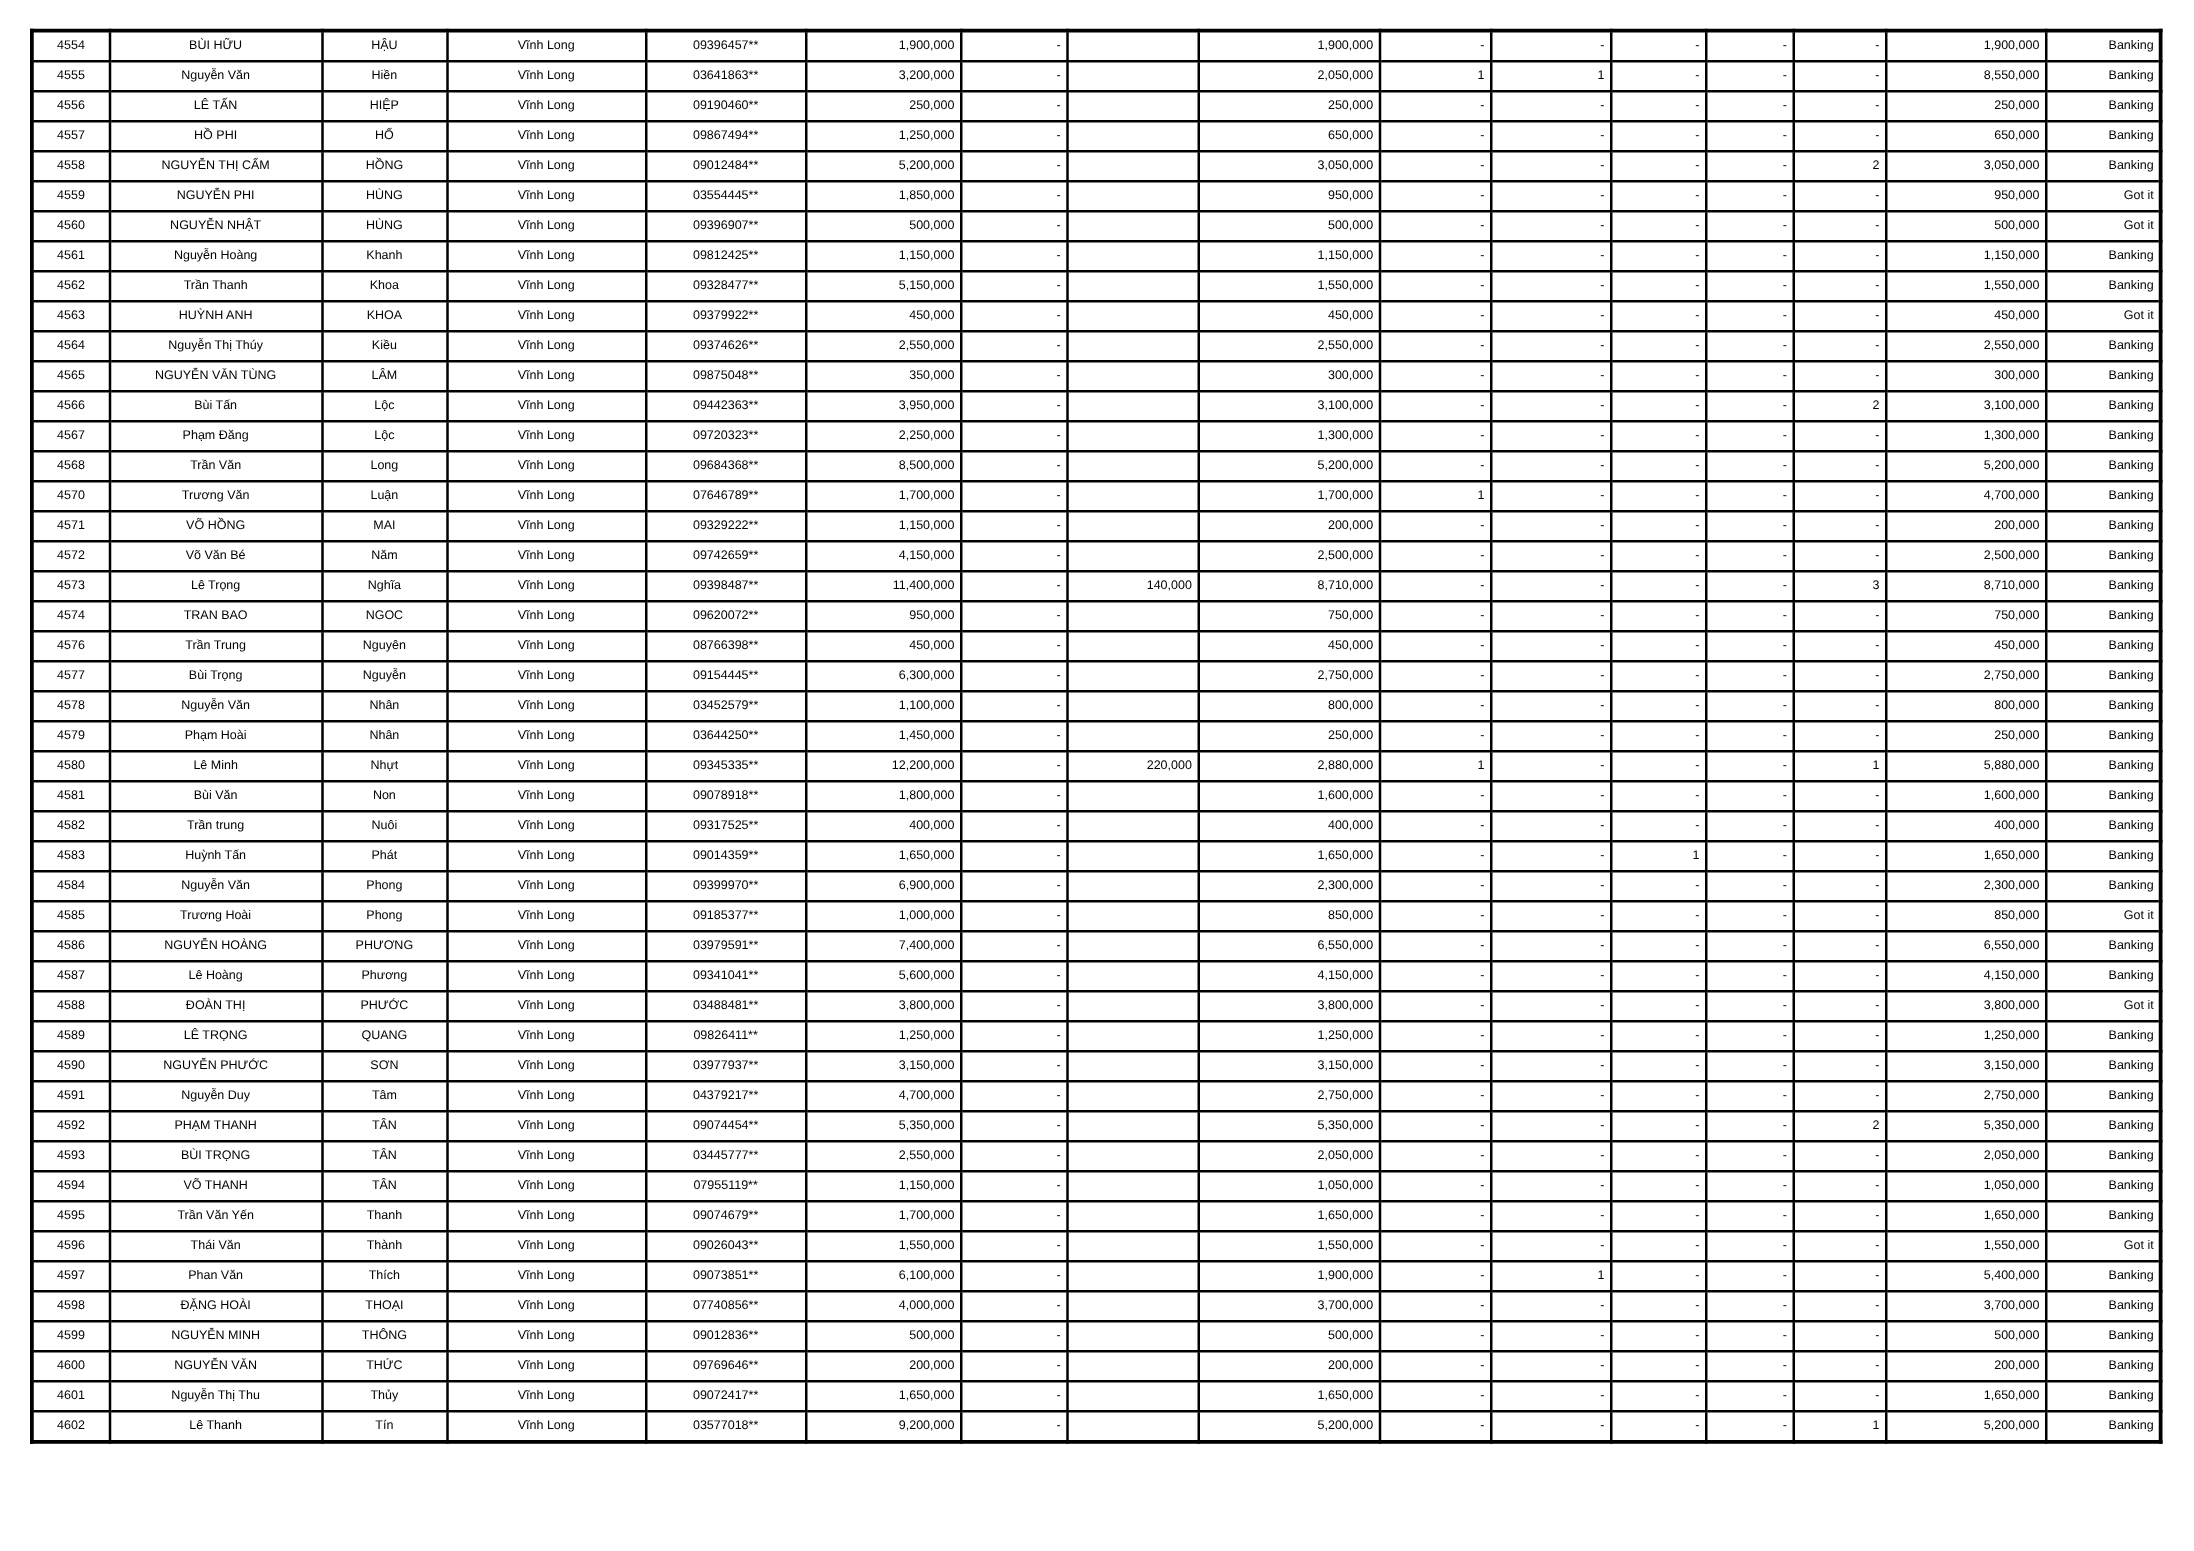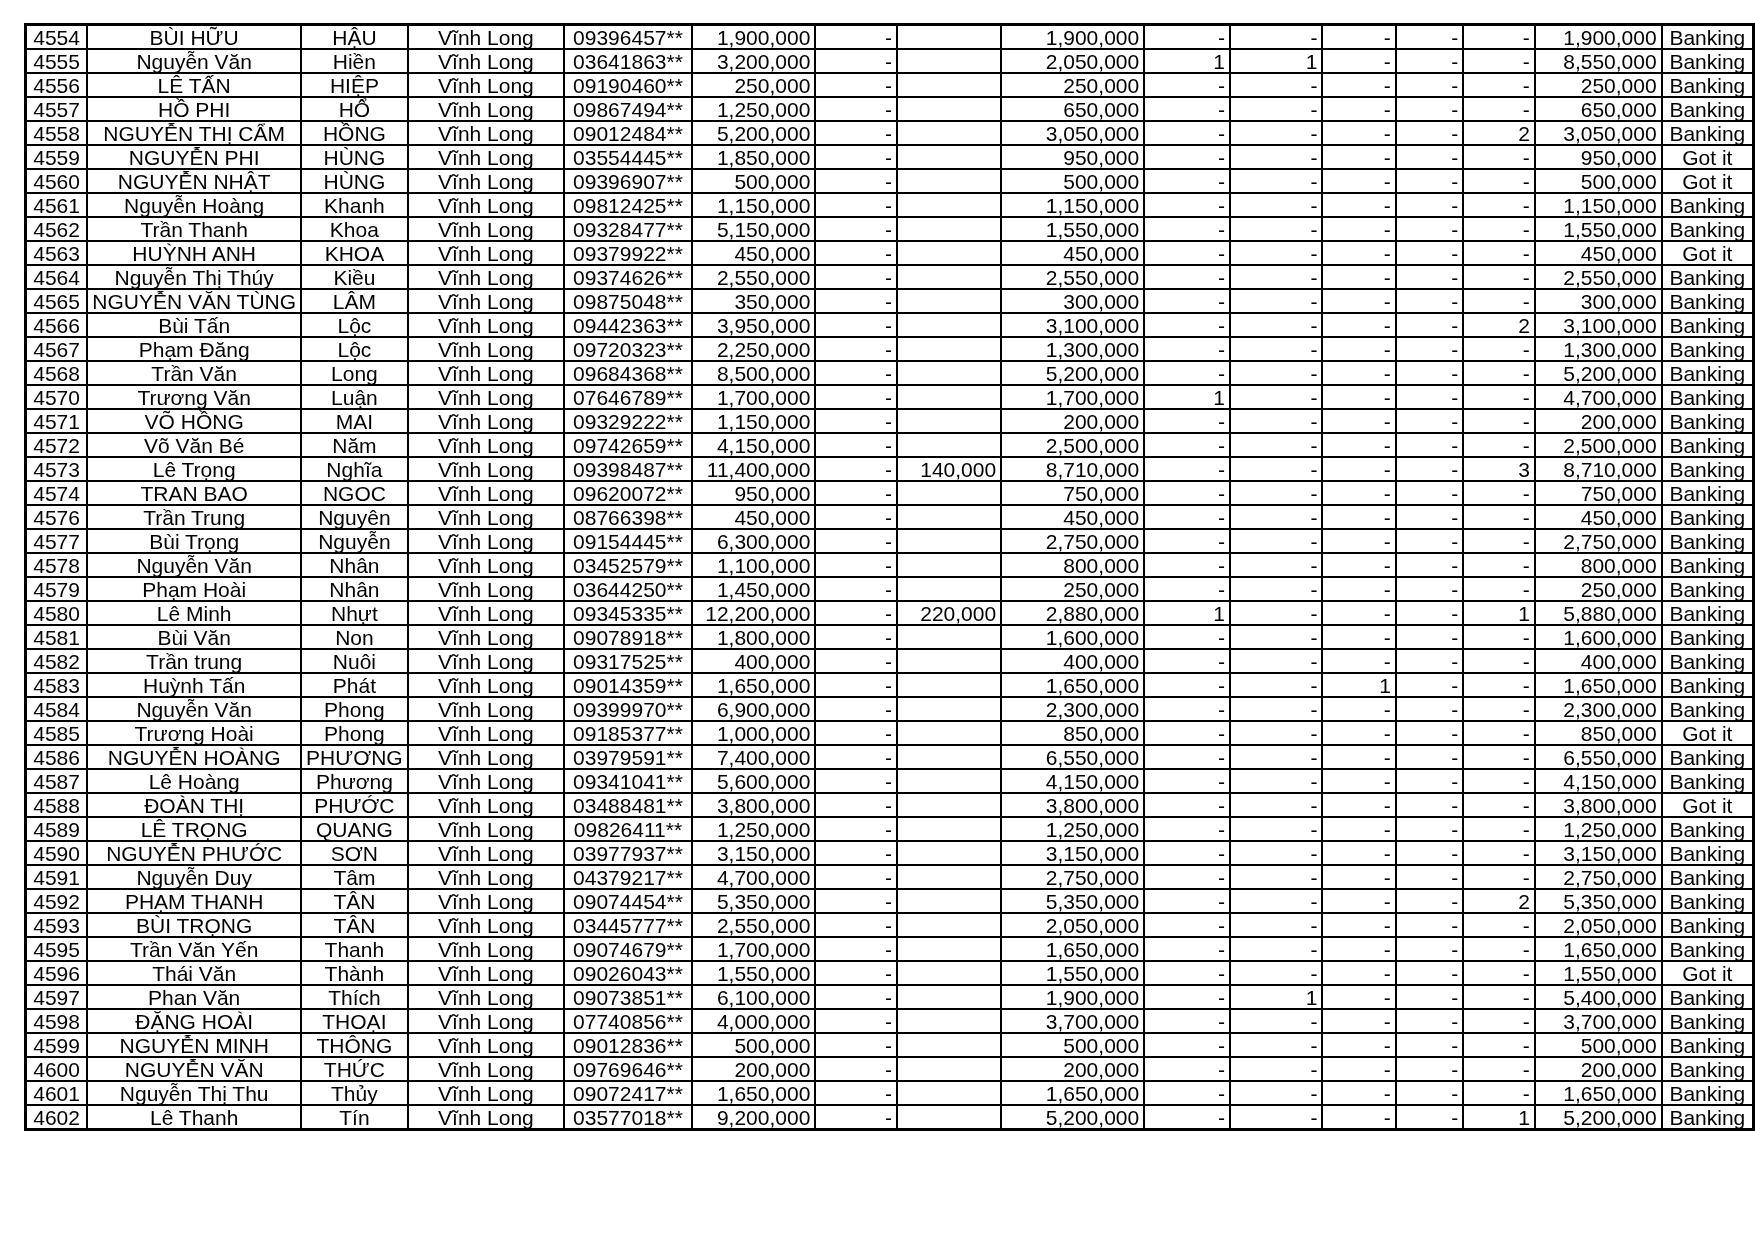--- a/index.html
+++ b/index.html
@@ -16,21 +16,21 @@
   }
   .sheet {
     position: absolute;
     left: 24px;
     top: 23px;
   }
   table.grid {
     border-collapse: collapse;
     table-layout: fixed;
     border: 3px solid #000;
-    font-size: 21px;
+    font-size: 10px;
     line-height: 1;
   }
   table.grid td {
     border: 2px solid #000;
     height: 22px;
     padding: 0 4px;
     white-space: nowrap;
     overflow: hidden;
     vertical-align: middle;
   }
@@ -48,21 +48,21 @@
   col.c-count-2     { width: 96px; }
   col.c-count-3     { width: 76px; }
   col.c-count-4     { width: 70px; }
   col.c-count-5     { width: 74px; }
   col.c-amount-3    { width: 128px; }
   col.c-status      { width: 92px; }
 
   td.al-c { text-align: center; }
   td.al-r { text-align: right; padding-right: 9px; }
   td.al-rd{ text-align: right; padding-right: 18px; }
-  td.al-l { text-align: center;  padding-left: 7px; }
+  td.al-l { text-align: right;  padding-left: 7px; }
 </style>
 </head>
 <body>
 
 <div class="sheet">
   <table class="grid">
     <colgroup>
         <col class="c-id">
         <col class="c-first-name">
         <col class="c-last-name">
@@ -759,20 +759,38 @@
           <td class="al-r">2,050,000</td>
           <td class="al-rd">-</td>
           <td class="al-rd">-</td>
           <td class="al-rd">-</td>
           <td class="al-rd">-</td>
           <td class="al-rd">-</td>
           <td class="al-r">2,050,000</td>
           <td class="al-l">Banking</td>
         </tr>
         <tr>
+          <td class="al-c">4594</td>
+          <td class="al-c">VÕ THANH</td>
+          <td class="al-c">TÂN</td>
+          <td class="al-c">Vĩnh Long</td>
+          <td class="al-c">07955119**</td>
+          <td class="al-r">1,150,000</td>
+          <td class="al-rd">-</td>
+          <td class="al-r"></td>
+          <td class="al-r">1,050,000</td>
+          <td class="al-rd">-</td>
+          <td class="al-rd">-</td>
+          <td class="al-rd">-</td>
+          <td class="al-rd">-</td>
+          <td class="al-rd">-</td>
+          <td class="al-r">1,050,000</td>
+          <td class="al-l">Banking</td>
+        </tr>
+        <tr>
           <td class="al-c">4595</td>
           <td class="al-c">Trần Văn Yến</td>
           <td class="al-c">Thanh</td>
           <td class="al-c">Vĩnh Long</td>
           <td class="al-c">09074679**</td>
           <td class="al-r">1,700,000</td>
           <td class="al-rd">-</td>
           <td class="al-r"></td>
           <td class="al-r">1,650,000</td>
           <td class="al-rd">-</td>

